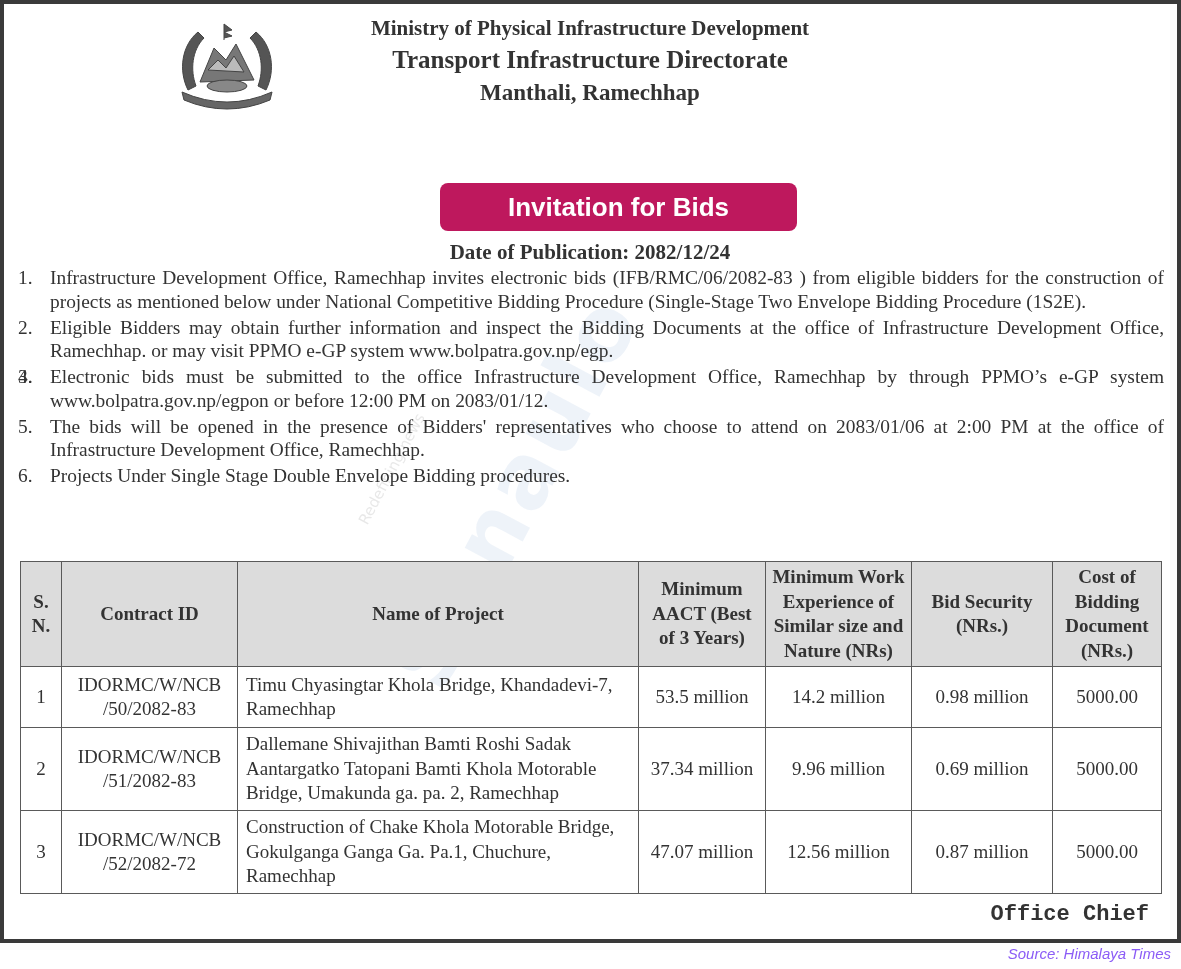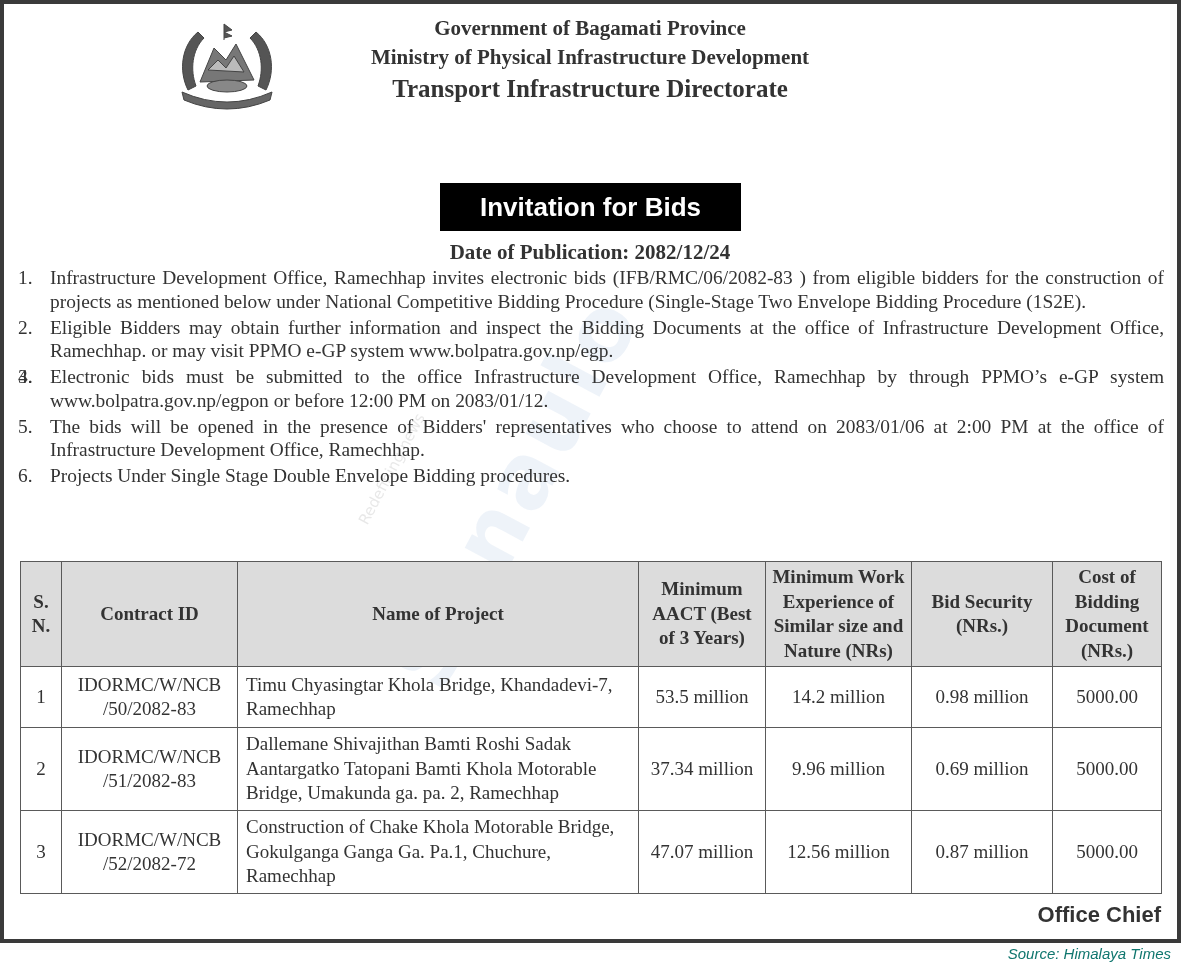--- a/index.html
+++ b/index.html
@@ -15,40 +15,40 @@
             font-family: "DejaVu Sans", sans-serif; font-size: 15px; color: rgba(150,150,150,0.22);
             white-space: nowrap; }
   .emblem { position: absolute; left: 174px; top: 20px; width: 106px; height: 92px; }
   .header { position: absolute; left: 300px; width: 580px; top: 14px; text-align: center;
             font-family: "Liberation Serif", serif; font-weight: bold; color: #333; }
   .h1 { font-size: 21px; line-height: 29px; }
   .h2 { font-size: 21px; line-height: 29px; }
   .h3 { font-size: 25px; line-height: 34px; }
   .h4 { font-size: 31px; line-height: 38px; }
   .h5 { font-size: 23px; line-height: 32px; }
-  .ifb { position: absolute; left: 440px; top: 183px; width: 301px; height: 48px;
-         background: #000000; border-radius: 0; color: #fff; text-align: center;
+  .ifb { position: absolute; left: 440px; top: 183px; width: 357px; height: 48px;
+         background: #be185d; border-radius: 8px; color: #fff; text-align: center;
          font-family: "Liberation Sans", sans-serif; font-weight: bold; font-size: 26px; line-height: 48px; }
   .pubdate { position: absolute; left: 300px; width: 580px; top: 240px; text-align: center;
              font-family: "Liberation Serif", serif; font-weight: bold; font-size: 21px; color: #333; }
   .clauses { position: absolute; left: 18px; top: 266px; width: 1146px;
              font-family: "Liberation Serif", serif; font-size: 19.4px; line-height: 23.5px; color: #333;
              list-style: none; margin: 0; padding: 0; }
   .clauses li { position: relative; padding-left: 32px; margin-bottom: 2.5px; text-align: justify; }
   .clauses li .num { position: absolute; left: 0; top: 0; }
   table.bids { position: absolute; left: 20px; top: 561px; border-collapse: collapse;
                font-family: "Liberation Serif", serif; color: #333; }
   table.bids th, table.bids td { border: 1.5px solid #5a5a5a; text-align: center; vertical-align: middle; padding: 0 4px; }
   table.bids th { background: #dcdcdc; font-weight: bold; font-size: 19px; line-height: 24.5px; height: 104px; }
   table.bids td { font-size: 19px; line-height: 24.5px; }
   table.bids td.name { text-align: left; padding-left: 8px; }
-  .office-chief { position: absolute; right: 20px; top: 902px; font-family: Liberation Sans, sans-serif;
+  .office-chief { position: absolute; right: 32px; top: 902px; font-family: Liberation Mono, monospace;
                   font-weight: bold; font-size: 22px; color: #333; }
   .source { position: absolute; right: 10px; top: 945px; font-family: "Liberation Sans", sans-serif;
-            font-style: italic; font-size: 15px; color: #0f766e; }
+            font-style: italic; font-size: 15px; color: #8b5cf6; }
 </style>
 </head>
 <body>
 
 <div class="frame"></div>
 
 <div class="watermark">
   <div class="wm-text">Sunaulo</div>
   <div class="wm-sub">Redefining news</div>
 </div>
@@ -59,23 +59,23 @@
     <path d="M92 70 C102 50 98 25 82 12 L76 18 C88 30 90 50 84 66 Z"></path>
     <path d="M26 62 L40 28 L52 40 L62 24 L80 60 Z" fill="#777"></path>
     <path d="M34 50 L44 40 L52 48 L60 36 L70 52 Z" fill="#bbb"></path>
     <path d="M50 4 L50 20 M50 4 L58 10 L50 12 L58 16 L50 18" fill="#555"></path>
     <path d="M8 72 Q53 92 98 72 L96 80 Q53 98 10 80 Z" fill="#666"></path>
     <ellipse cx="53" cy="66" rx="20" ry="6" fill="#888"></ellipse>
   </g>
 </svg>
 
 <div class="header">
-  <div class="h1">Government of Bagamati Province</div>
   <div class="h2">Ministry of Physical Infrastructure Development</div>
   <div class="h3">Transport Infrastructure Directorate</div>
+  <div class="h5">Manthali, Ramechhap</div>
 </div>
 
 <div class="ifb">Invitation for Bids</div>
 <div class="pubdate">Date of Publication: 2082/12/24</div>
 
 <ol class="clauses">
   <li><span class="num">1.</span><span>Infrastructure Development Office, Ramechhap invites electronic bids (IFB/RMC/06/2082-83 ) from eligible bidders for the construction of projects as mentioned below under National Competitive Bidding Procedure (Single-Stage Two Envelope Bidding Procedure (1S2E).</span></li>
   <li><span class="num">2.</span><span>Eligible Bidders may obtain further information and inspect the Bidding Documents at the office of Infrastructure Development Office, Ramechhap. or may visit PPMO e-GP system www.bolpatra.gov.np/egp.</span></li>
   <li><span class="num">3.</span></li>
   <li><span class="num">4.</span><span>Electronic bids must be submitted to the office Infrastructure Development Office, Ramechhap by through PPMO’s e-GP system www.bolpatra.gov.np/egpon or before 12:00 PM on 2083/01/12.</span></li>

